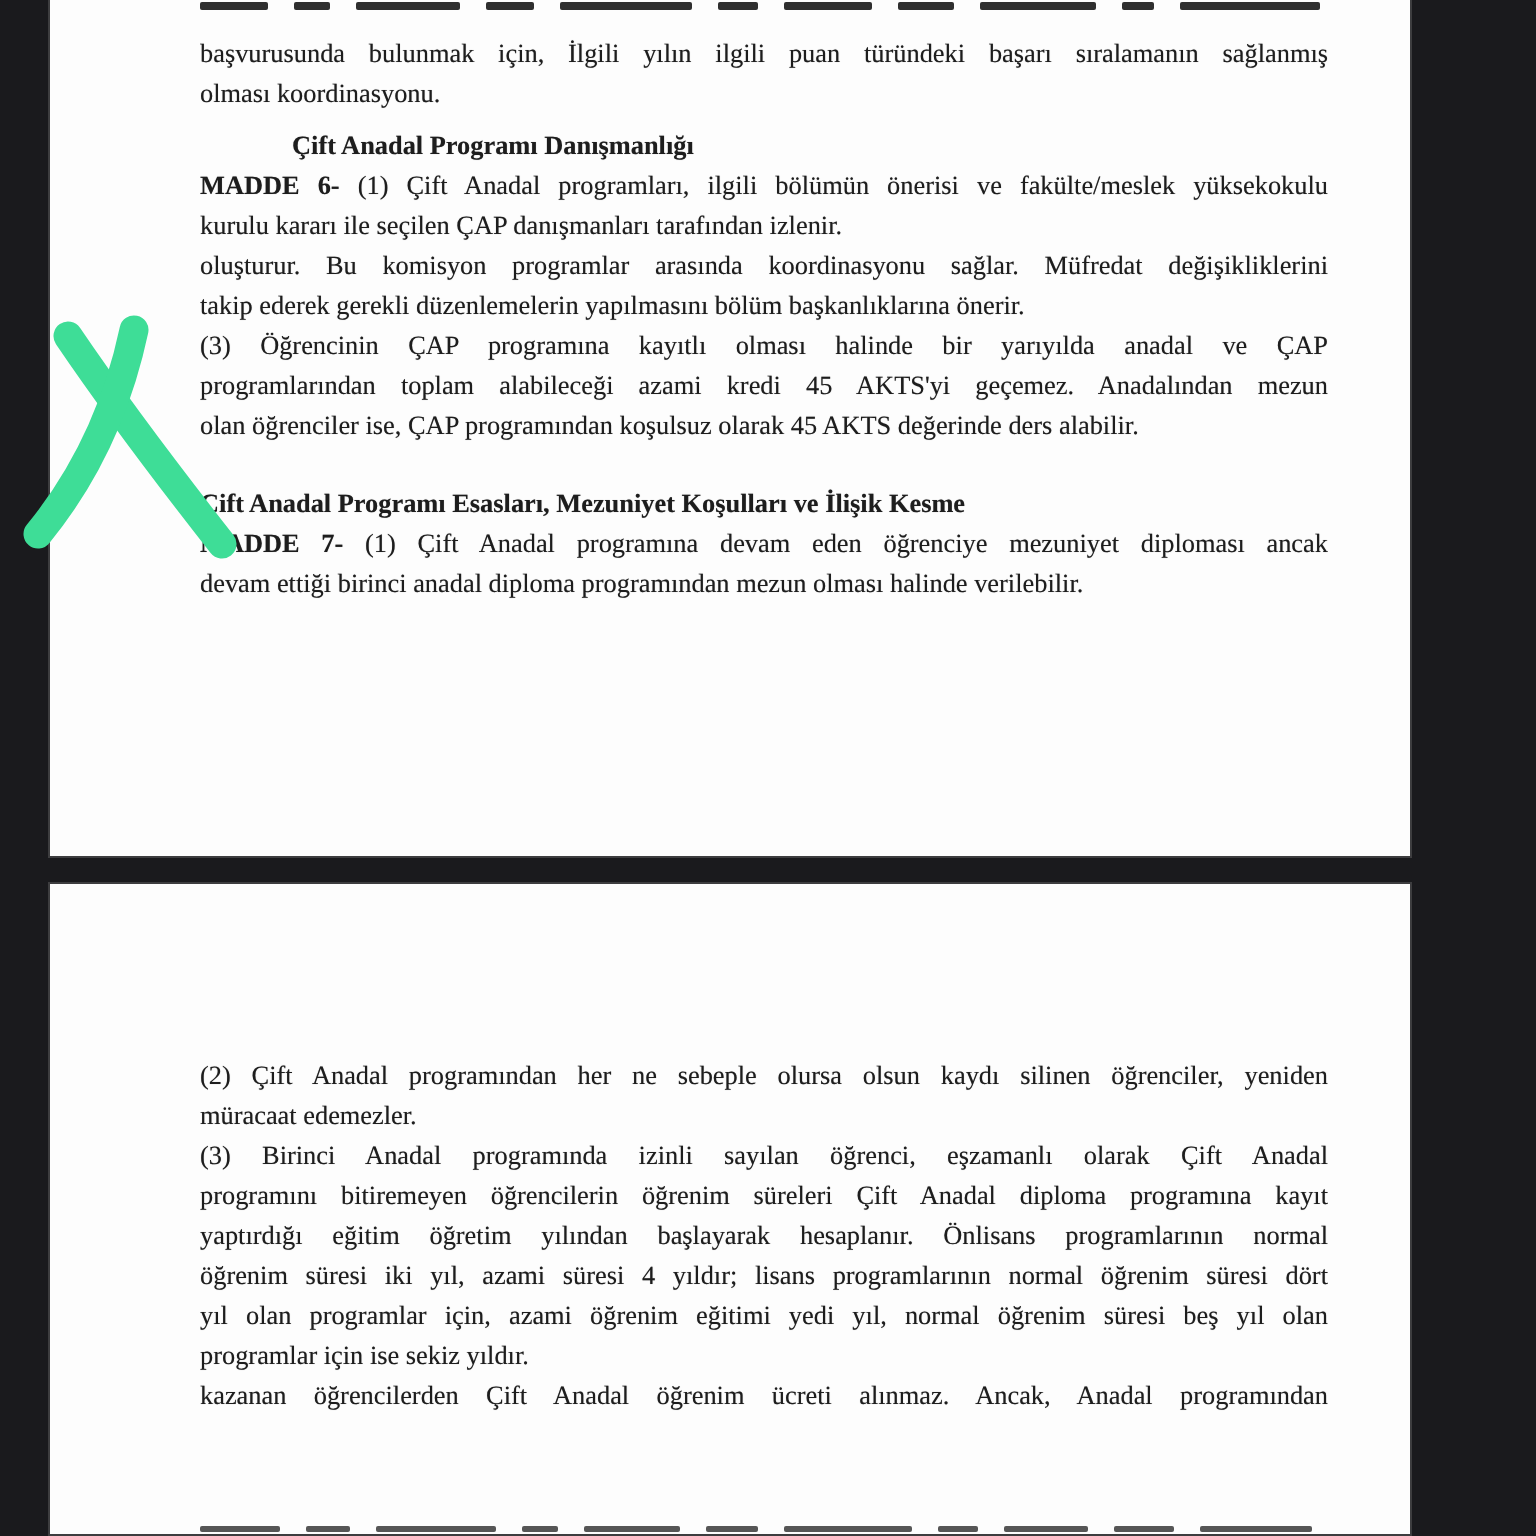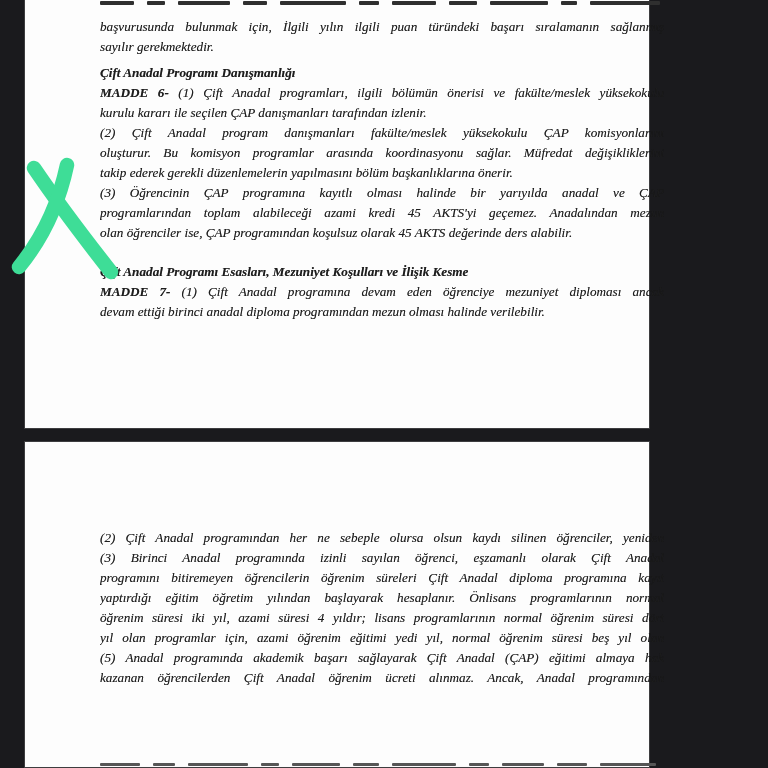--- a/index.html
+++ b/index.html
@@ -3,22 +3,22 @@
 <meta charset="utf-8">
 <style>
   :root{
     --bg:#1a1a1d; --page:#fdfdfd; --ink:#1d1d1d;
     --accent:#3edd97; --frag-dark:#2f2f2f; --frag-light:#565656;
   }
   html,body{margin:0;padding:0;}
   body{width:768px;height:768px;overflow:hidden;background:var(--bg);
        font-family:"Liberation Serif", serif;}
   .viewer{position:relative;width:768px;height:768px;background:var(--bg);}
-  .page{position:absolute;left:25px;width:624px;background:var(--page);
-        box-shadow:0 0 0 1px rgba(130,130,130,0.35);font-style:italic;}
+  .page{position:absolute;left:25px;width:680px;background:var(--page);
+        box-shadow:0 0 0 1px rgba(130,130,130,0.35);}
   .page1{top:0;height:428px;}
   .page2{top:442px;height:325px;}
   .textblock{position:absolute;left:75px;width:564px;color:var(--ink);
              font-size:13.2px;}
   .p1-text{top:17px;}
   .p2-text{top:86px;}
   .line{height:20px;line-height:20px;overflow:hidden;white-space:normal;
         text-shadow:0 0 0.4px rgba(0,0,0,0.45);}
   .line.j{text-align:justify;text-align-last:justify;}
   .line.b{font-weight:bold;}
@@ -46,45 +46,45 @@
         <span class="seg" style="width: 66px;"></span>
         <span class="seg" style="width: 20px;"></span>
         <span class="seg" style="width: 44px;"></span>
         <span class="seg" style="width: 28px;"></span>
         <span class="seg" style="width: 58px;"></span>
         <span class="seg" style="width: 16px;"></span>
         <span class="seg" style="width: 70px;"></span>
       </div>
     <div class="textblock p1-text" id="p1-text">
         <div class="line j">başvurusunda bulunmak için, İlgili yılın ilgili puan türündeki başarı sıralamanın sağlanmış</div>
-        <div class="line">sayılır gerekmektedir.</div>
-        <div class="line b" style="margin-top: 6px;">Çift Anadal Programı Danışmanlığı</div>
+        <div class="line">olması koordinasyonu.</div>
+        <div class="line b" style="margin-top: 6px; margin-left: 46px;">Çift Anadal Programı Danışmanlığı</div>
         <div class="line j"><b>MADDE 6-</b> (1) Çift Anadal programları, ilgili bölümün önerisi ve fakülte/meslek yüksekokulu</div>
         <div class="line">kurulu kararı ile seçilen ÇAP danışmanları tarafından izlenir.</div>
-        <div class="line j">(2) Çift Anadal program danışmanları fakülte/meslek yüksekokulu ÇAP komisyonlarını</div>
         <div class="line j">oluşturur. Bu komisyon programlar arasında koordinasyonu sağlar. Müfredat değişikliklerini</div>
         <div class="line">takip ederek gerekli düzenlemelerin yapılmasını bölüm başkanlıklarına önerir.</div>
         <div class="line j">(3) Öğrencinin ÇAP programına kayıtlı olması halinde bir yarıyılda anadal ve ÇAP</div>
         <div class="line j">programlarından toplam alabileceği azami kredi 45 AKTS'yi geçemez. Anadalından mezun</div>
         <div class="line">olan öğrenciler ise, ÇAP programından koşulsuz olarak 45 AKTS değerinde ders alabilir.</div>
         <div class="line b" style="margin-top: 19px;">Çift Anadal Programı Esasları, Mezuniyet Koşulları ve İlişik Kesme</div>
         <div class="line j"><b>MADDE 7-</b> (1) Çift Anadal programına devam eden öğrenciye mezuniyet diploması ancak</div>
         <div class="line">devam ettiği birinci anadal diploma programından mezun olması halinde verilebilir.</div>
       </div>
   </div>
 
   <div class="page page2">
     <div class="textblock p2-text" id="p2-text">
         <div class="line j">(2) Çift Anadal programından her ne sebeple olursa olsun kaydı silinen öğrenciler, yeniden</div>
+        <div class="line">müracaat edemezler.</div>
         <div class="line j">(3) Birinci Anadal programında izinli sayılan öğrenci, eşzamanlı olarak Çift Anadal</div>
         <div class="line j">programını bitiremeyen öğrencilerin öğrenim süreleri Çift Anadal diploma programına kayıt</div>
         <div class="line j">yaptırdığı eğitim öğretim yılından başlayarak hesaplanır. Önlisans programlarının normal</div>
         <div class="line j">öğrenim süresi iki yıl, azami süresi 4 yıldır; lisans programlarının normal öğrenim süresi dört</div>
         <div class="line j">yıl olan programlar için, azami öğrenim eğitimi yedi yıl, normal öğrenim süresi beş yıl olan</div>
-        <div class="line j">(5) Anadal programında akademik başarı sağlayarak Çift Anadal (ÇAP) eğitimi almaya hak</div>
+        <div class="line">programlar için ise sekiz yıldır.</div>
         <div class="line j">kazanan öğrencilerden Çift Anadal öğrenim ücreti alınmaz. Ancak, Anadal programından</div>
       </div>
     <div class="fragments bottom" id="frag-bottom">
         <span class="seg" style="width: 40px;"></span>
         <span class="seg" style="width: 22px;"></span>
         <span class="seg" style="width: 60px;"></span>
         <span class="seg" style="width: 18px;"></span>
         <span class="seg" style="width: 48px;"></span>
         <span class="seg" style="width: 26px;"></span>
         <span class="seg" style="width: 64px;"></span>

